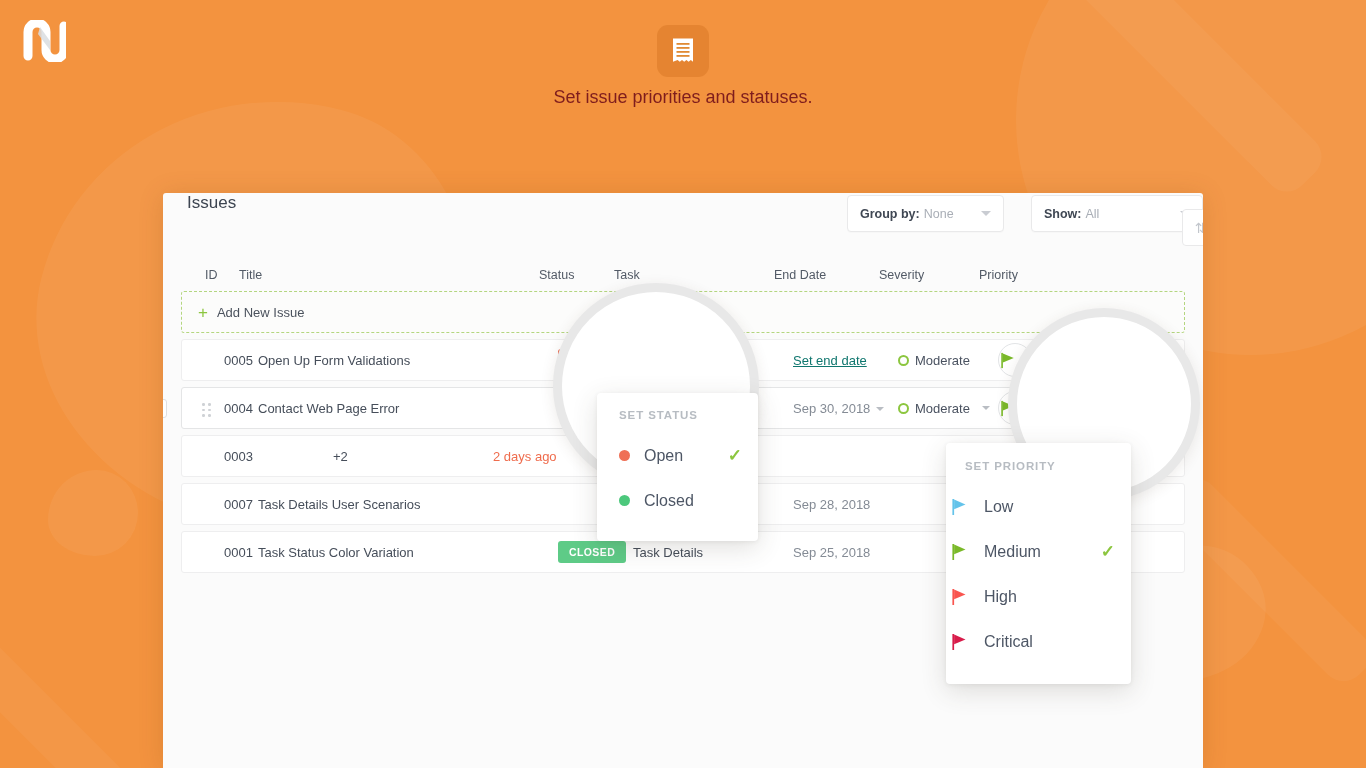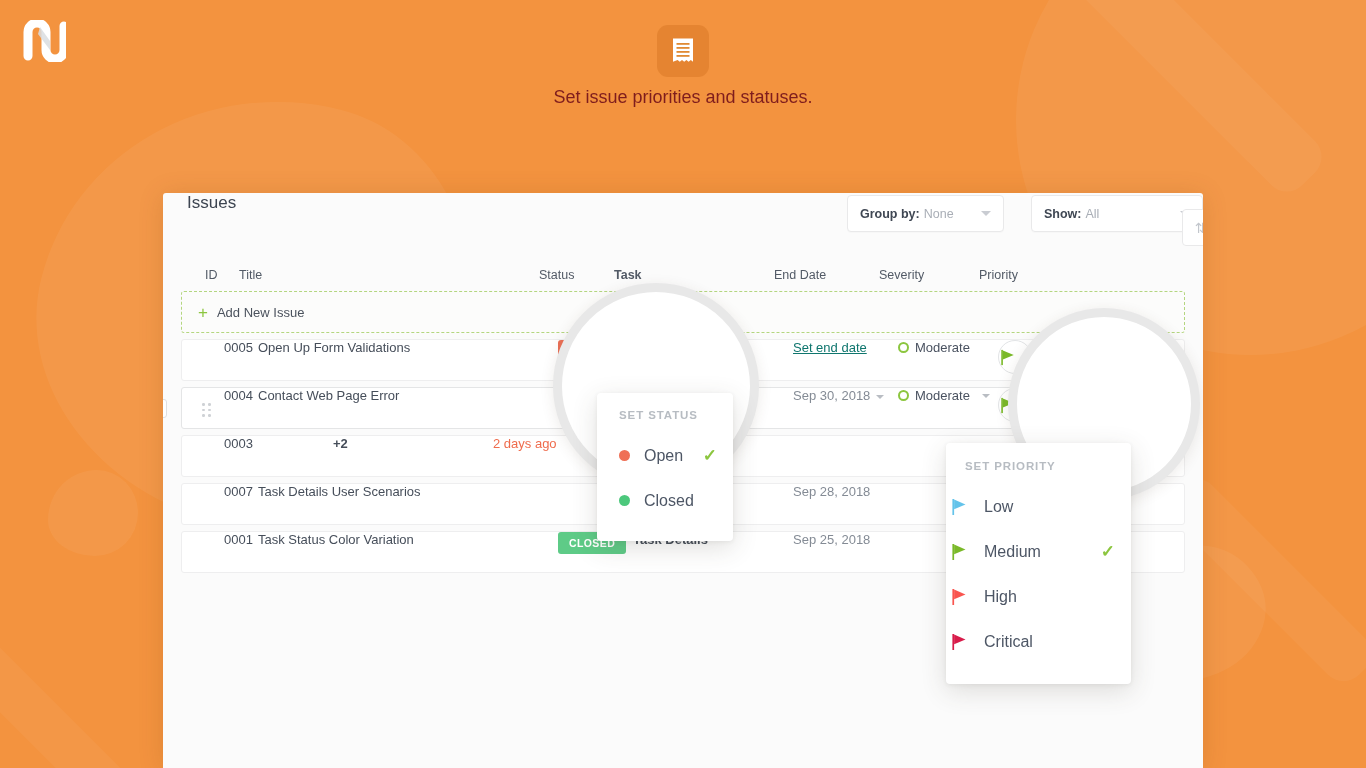--- a/index.html
+++ b/index.html
@@ -111,21 +111,21 @@
 
   
   .thead {
     display: flex; align-items: center;
     height: 32px; padding-left: 18px;
     font-size: 12.5px; color: #525a66;
   }
   .c-id     { width: 58px; padding-left: 24px; }
   .c-title  { width: 300px; }
   .c-status { width: 75px; }
-  .c-task   { width: 160px; font-weight: bold; }
+  .c-task   { width: 160px; }
   .c-date   { width: 105px; text-align: left; }
   .c-sev    { width: 100px; }
   .c-prio   { width: 95px; }
   .c-assign { width: 60px; }
 
   .rows { padding: 0 18px; }
 
   .add-row {
     height: 42px; margin-bottom: 6px;
     border: 1px dashed #b4d67f; border-radius: 3px;
@@ -136,21 +136,21 @@
   }
   .plus {
     color: #8cc63f; font-size: 17px; margin-right: 9px;
     line-height: 1; font-weight: 300;
   }
 
   .row {
     position: relative;
     height: 42px; margin-bottom: 6px;
     background: #fff; border: 1px solid #eeeeef; border-radius: 3px;
-    display: flex; 
+    display: flex; align-items: center;
     padding-left: 18px;
     font-size: 13px; color: #464e5a;
   }
   .row.selected { border-color: #e4e5e6; }
   .row-check {
     position: absolute; left: -34px; top: 11px;
     width: 19px; height: 19px;
     background: #fff; border: 1px solid #dfe0e2; border-radius: 3px;
   }
   .drag {
@@ -215,21 +215,21 @@
   
   .popover {
     position: absolute; background: #fff;
     border-radius: 4px;
     box-shadow: 0 7px 26px rgba(70,60,50,0.16), 0 1px 4px rgba(70,60,50,0.08);
   }
   .pop-head {
     font-size: 11.5px; font-weight: bold; letter-spacing: 0.9px;
     color: #b7bcc2; text-transform: uppercase;
   }
-  .pop-status { left: 597px; top: 393px; width: 136px; padding: 16px 0 18px; }
+  .pop-status { left: 597px; top: 393px; width: 161px; padding: 16px 0 18px; }
   .pop-status .pop-head { padding: 0 0 12px 22px; }
   .pop-prio { left: 946px; top: 443px; width: 185px; padding: 17px 0 20px; }
   .pop-prio .pop-head { padding: 0 0 12px 19px; }
 
   .pop-item {
     display: flex; align-items: center;
     height: 45px; padding: 0 16px 0 22px;
     font-size: 16px; color: #4d5665;
   }
   .pop-prio .pop-item { padding-left: 4px; height: 45px; }

